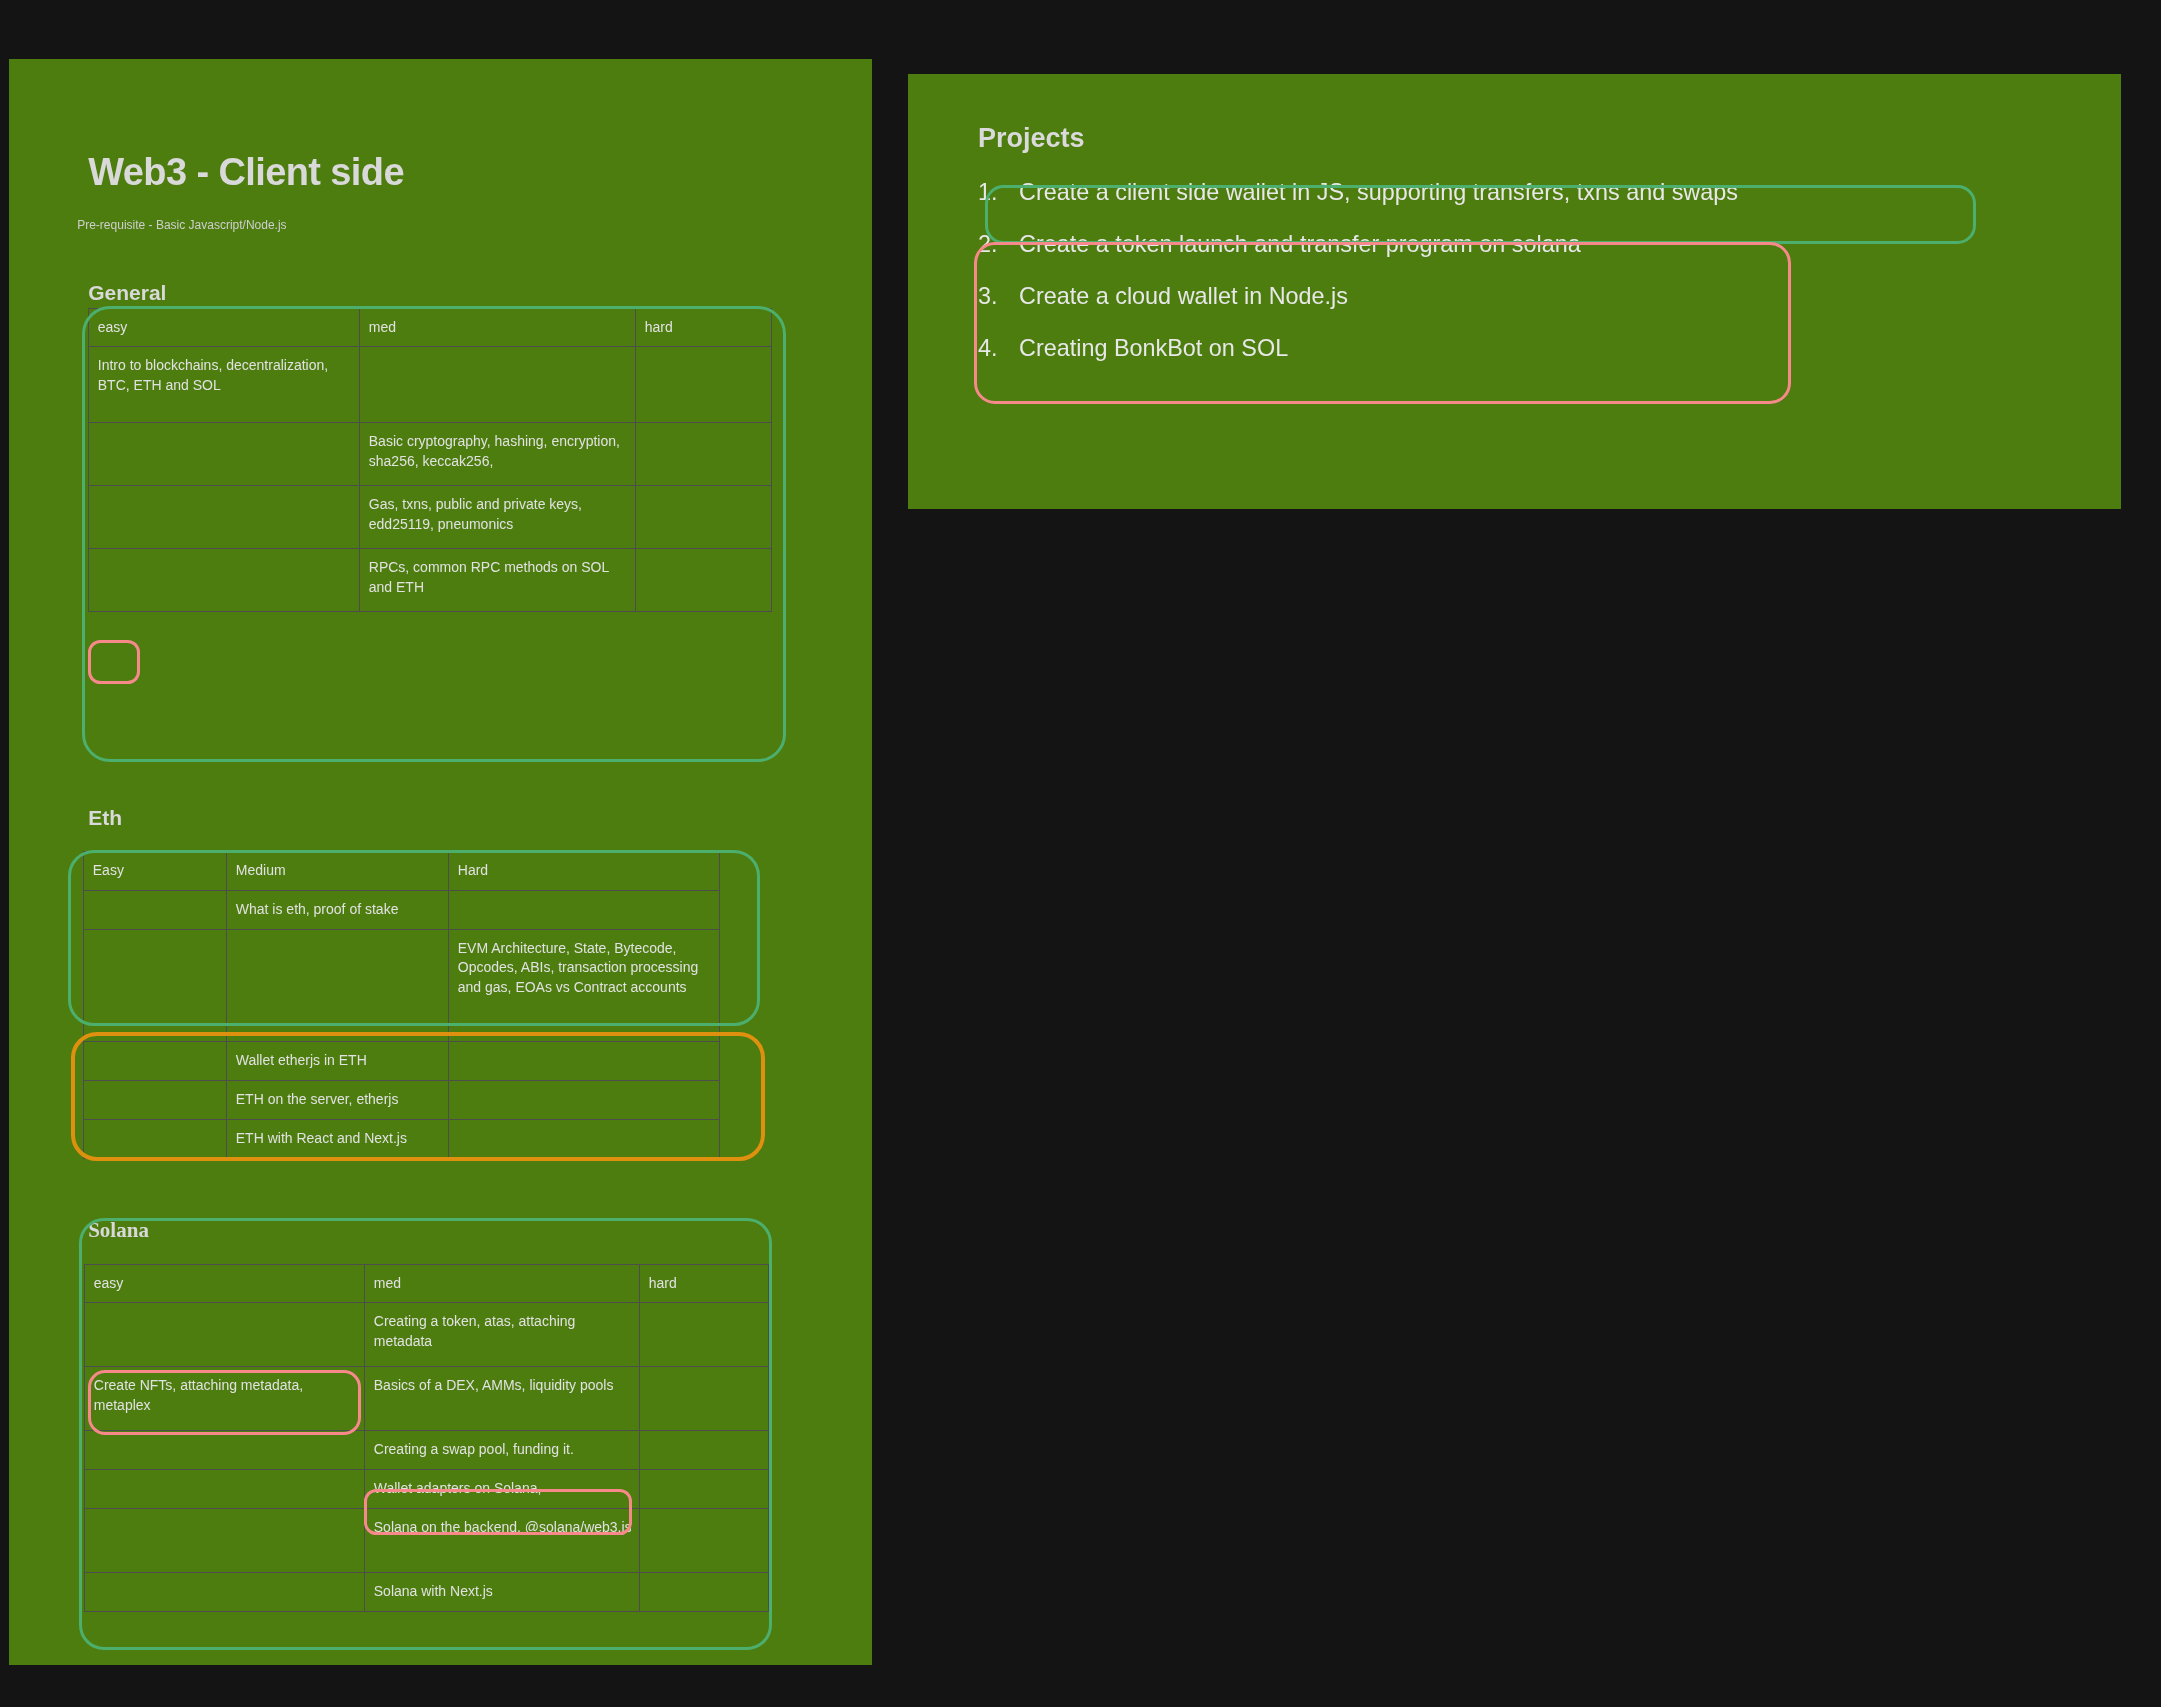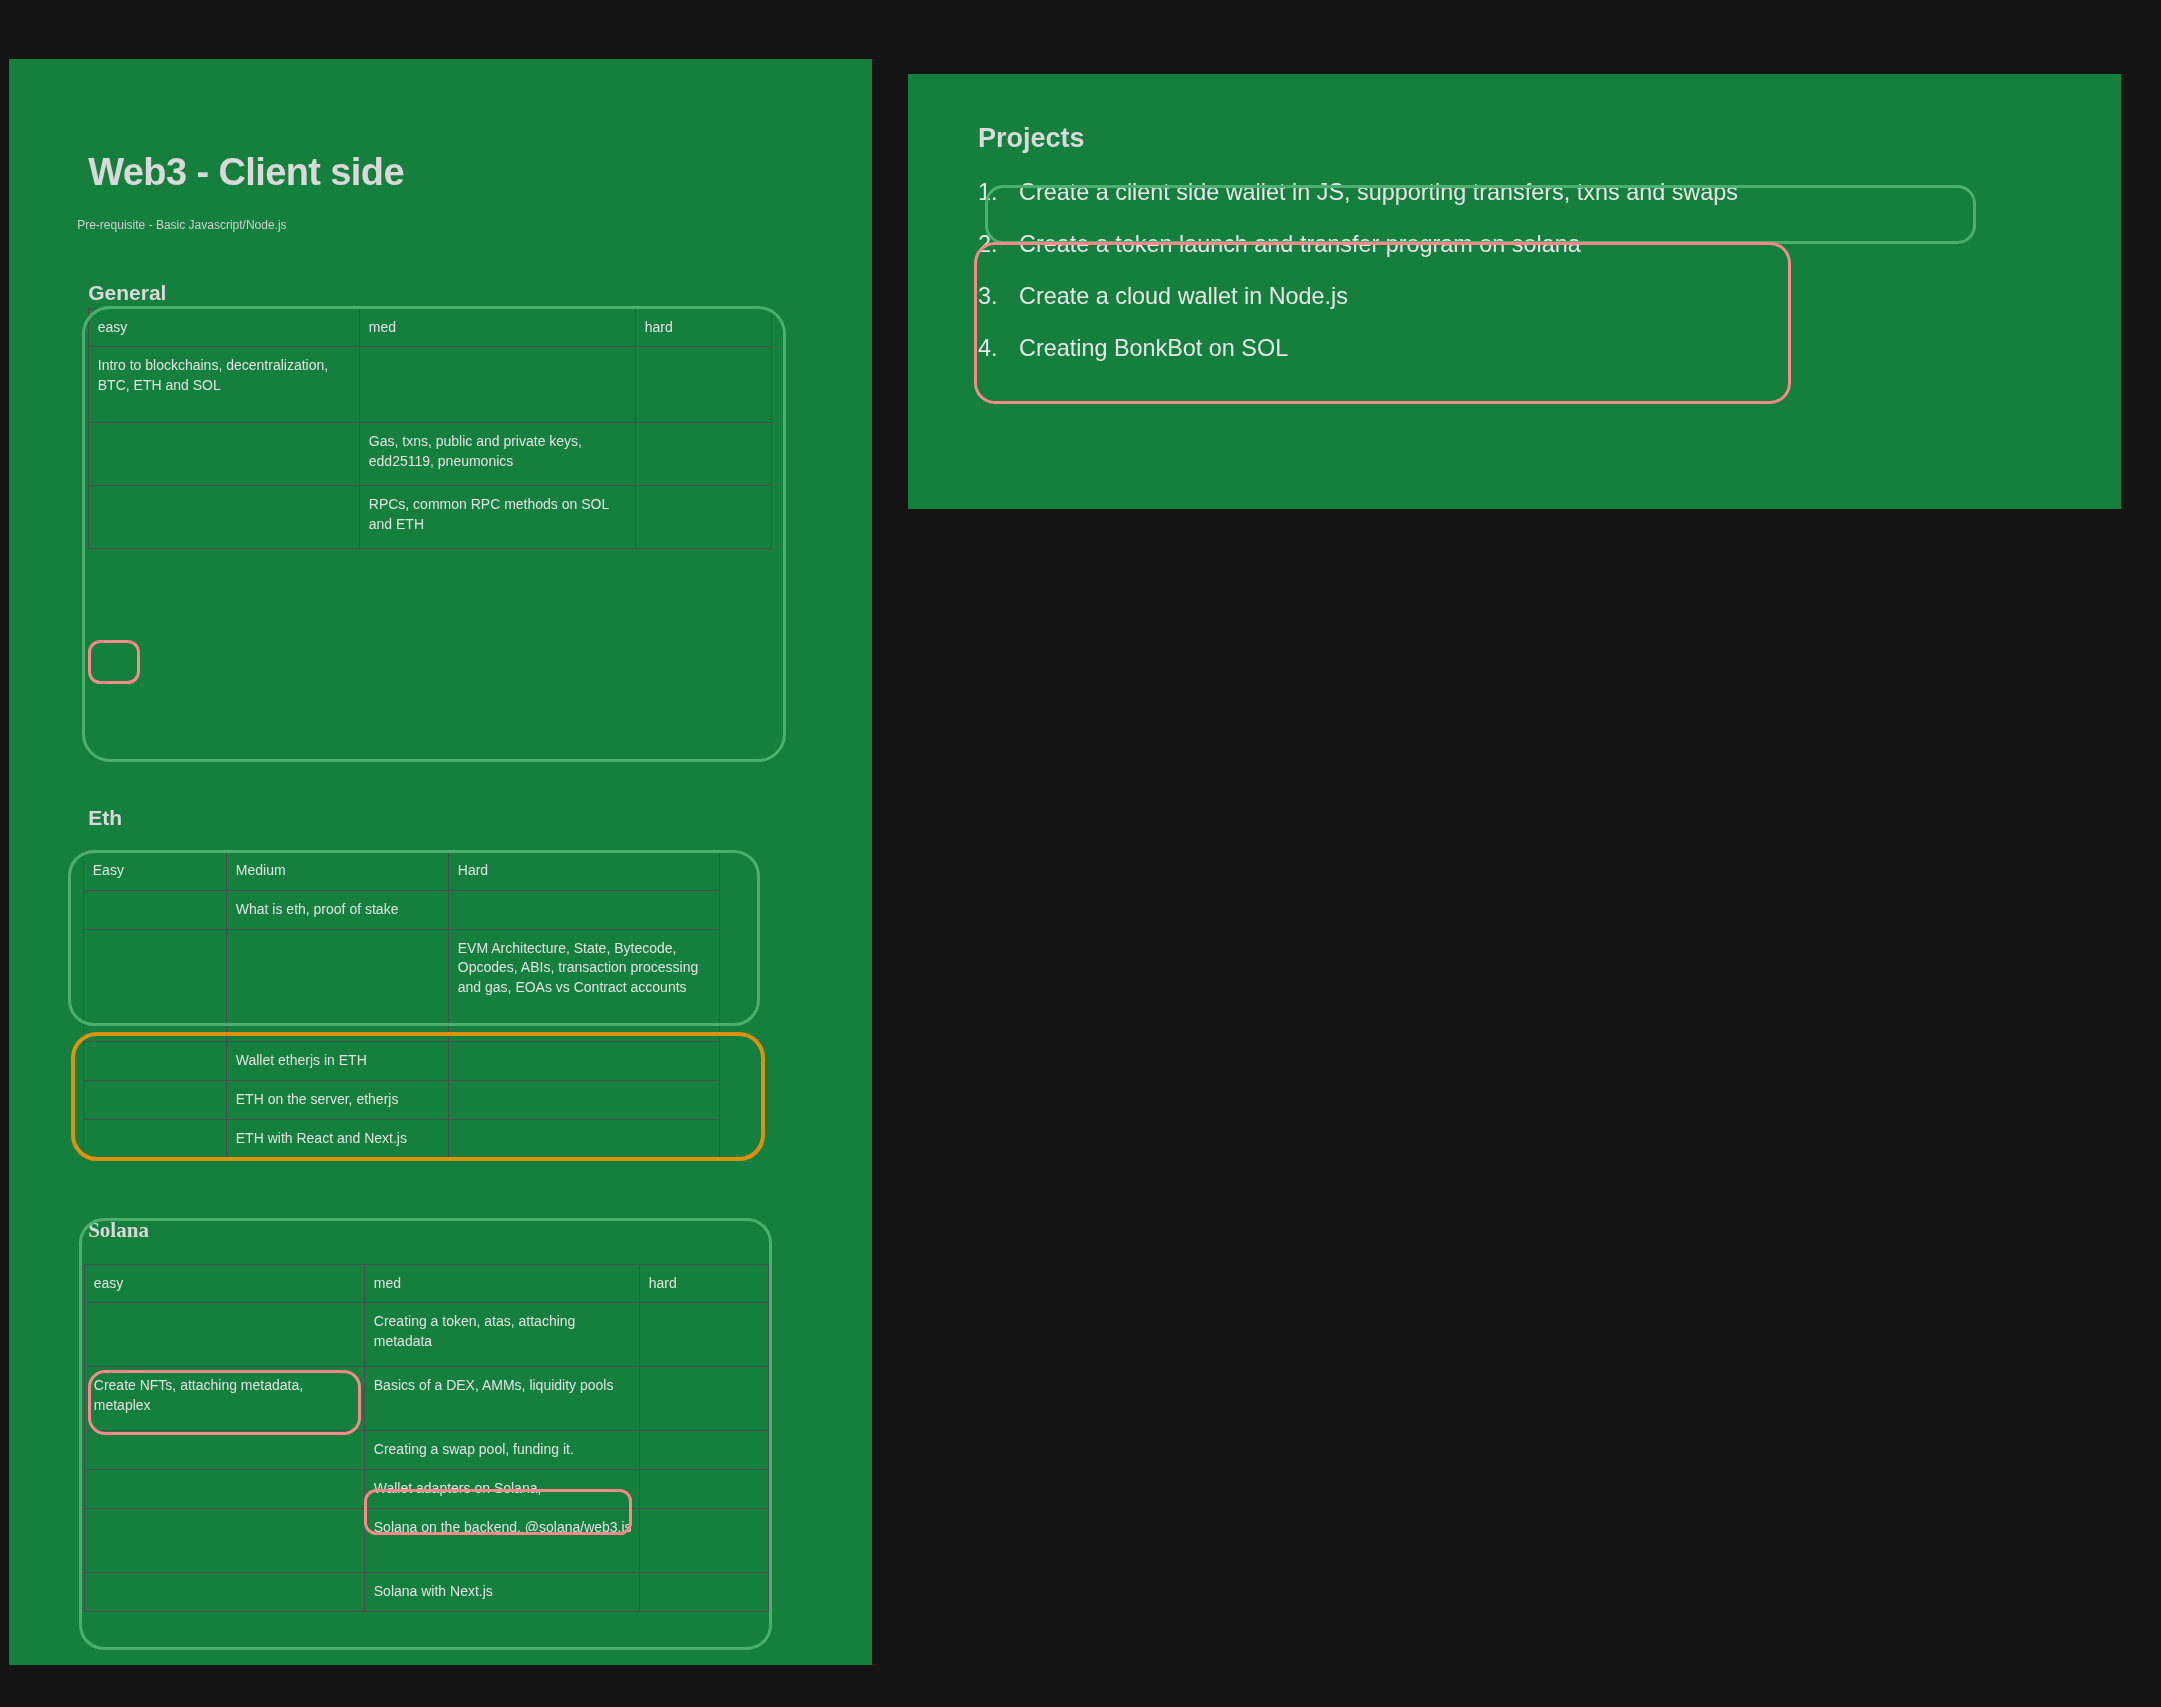--- a/index.html
+++ b/index.html
@@ -8,21 +8,21 @@
     height: 1708px;
     background: #141414;
     font-family: "Liberation Sans", sans-serif;
     overflow: hidden;
   }
   #root { position: relative; width: 2161px; height: 1708px; background: #141414; }
 
   
   .panel {
     position: absolute;
-    background: #15803d;
+    background: #4d7c0f;
     overflow: hidden;
   }
   #left-panel  { left: 9.2px;   top: 59px;  width: 863px; height: 1606px; }
   #right-panel { left: 908px; top: 74px; width: 1213px; height: 435px; }
 
   .panel-inner { position: relative; width: 100%; height: 100%; }
 
   
   .doc-title {
     position: absolute; left: 79px; top: 92px;
@@ -125,20 +125,25 @@
             <td class="hdr">med</td>
             <td class="hdr">hard</td>
           </tr>
           <tr>
             <td style="height:76px">Intro to blockchains, decentralization, BTC, ETH and SOL</td>
             <td></td>
             <td></td>
           </tr>
           <tr>
             <td style="height:63px"></td>
+            <td>Basic cryptography, hashing, encryption, sha256, keccak256,</td>
+            <td></td>
+          </tr>
+          <tr>
+            <td style="height:63px"></td>
             <td>Gas, txns, public and private keys, edd25119, pneumonics</td>
             <td></td>
           </tr>
           <tr>
             <td style="height:63px"></td>
             <td>RPCs, common RPC methods on SOL and ETH</td>
             <td></td>
           </tr>
         </tbody>
       </table>

